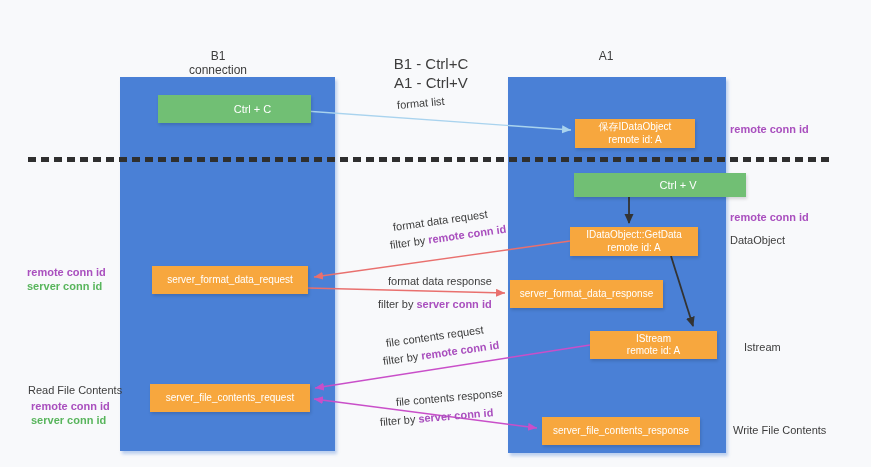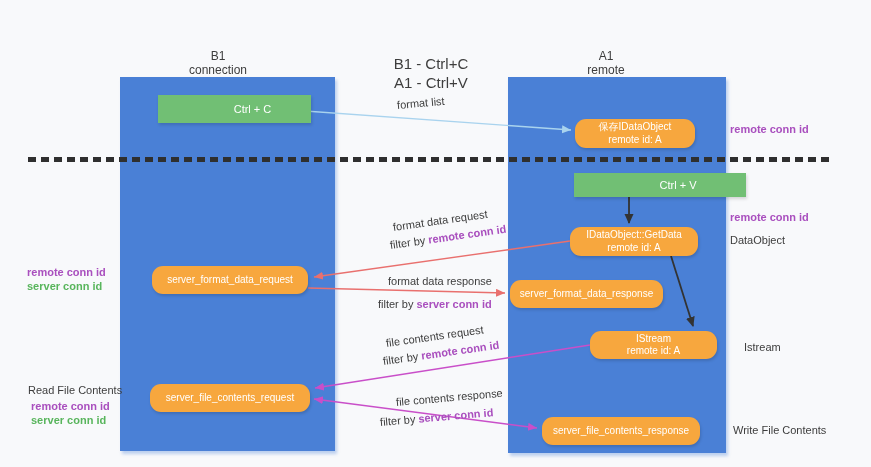--- a/index.html
+++ b/index.html
@@ -25,21 +25,21 @@
   .lane-header.right{left:526px;text-align:center;}
   .sep{
     position:absolute;left:28px;top:157px;width:801px;height:5px;
     background:repeating-linear-gradient(90deg,var(--dash,#2f2f2f) 0 8px,transparent 8px 13px);
   }
   .node{
     position:absolute;display:flex;flex-direction:column;align-items:center;justify-content:center;
     color:#fff;text-align:center;font-size:10px;line-height:12.5px;white-space:nowrap;
     box-shadow:1px 2px 3px rgba(0,0,0,.15);
   }
-  .node.orange{background:var(--node-orange,#f7a73e);border-radius:11px;}
+  .node.orange{background:var(--node-orange,#f7a73e);}
   .node.green{background:var(--node-green,#71bf74);font-size:11px;padding-left:36px;}
   .lbl{position:absolute;font-size:11px;color:var(--text-dark,#3d3d3d);white-space:nowrap;}
   .lbl.purple{color:var(--purple,#a94fbe);font-weight:bold;}
   .lbl.greentx{color:var(--green-text,#58b55c);font-weight:bold;}
   .lbl .key{font-weight:bold;color:var(--purple,#a94fbe);margin-left:3px;}
   .rot5{transform:rotate(-5deg);transform-origin:left center;}
   .rot8{transform:rotate(-8deg);transform-origin:left center;}
   svg.overlay{position:absolute;left:0;top:0;pointer-events:none;}
   .st-blue{stroke:var(--arrow-blue,#a9d3ee);stroke-width:1.4;}
   .st-red{stroke:var(--arrow-red,#e9706e);stroke-width:1.4;}
@@ -59,21 +59,20 @@
     <div>B1 - Ctrl+C</div>
     <div>A1 - Ctrl+V</div>
   </div>
 
   <div class="lane-header left">
     <div>B1</div>
     <div>connection</div>
   </div>
   <div class="lane-header right">
     <div>A1</div>
-    <div>remote</div>
   </div>
 
   <div class="lane lane-b1"></div>
   <div class="lane lane-a1"></div>
 
   <div class="sep"></div>
 
   <svg class="overlay" width="871" height="467" viewBox="0 0 871 467">
     <defs>
       <marker id="mk-blue" markerUnits="userSpaceOnUse" markerWidth="10" markerHeight="9" refX="9" refY="4" orient="auto">

